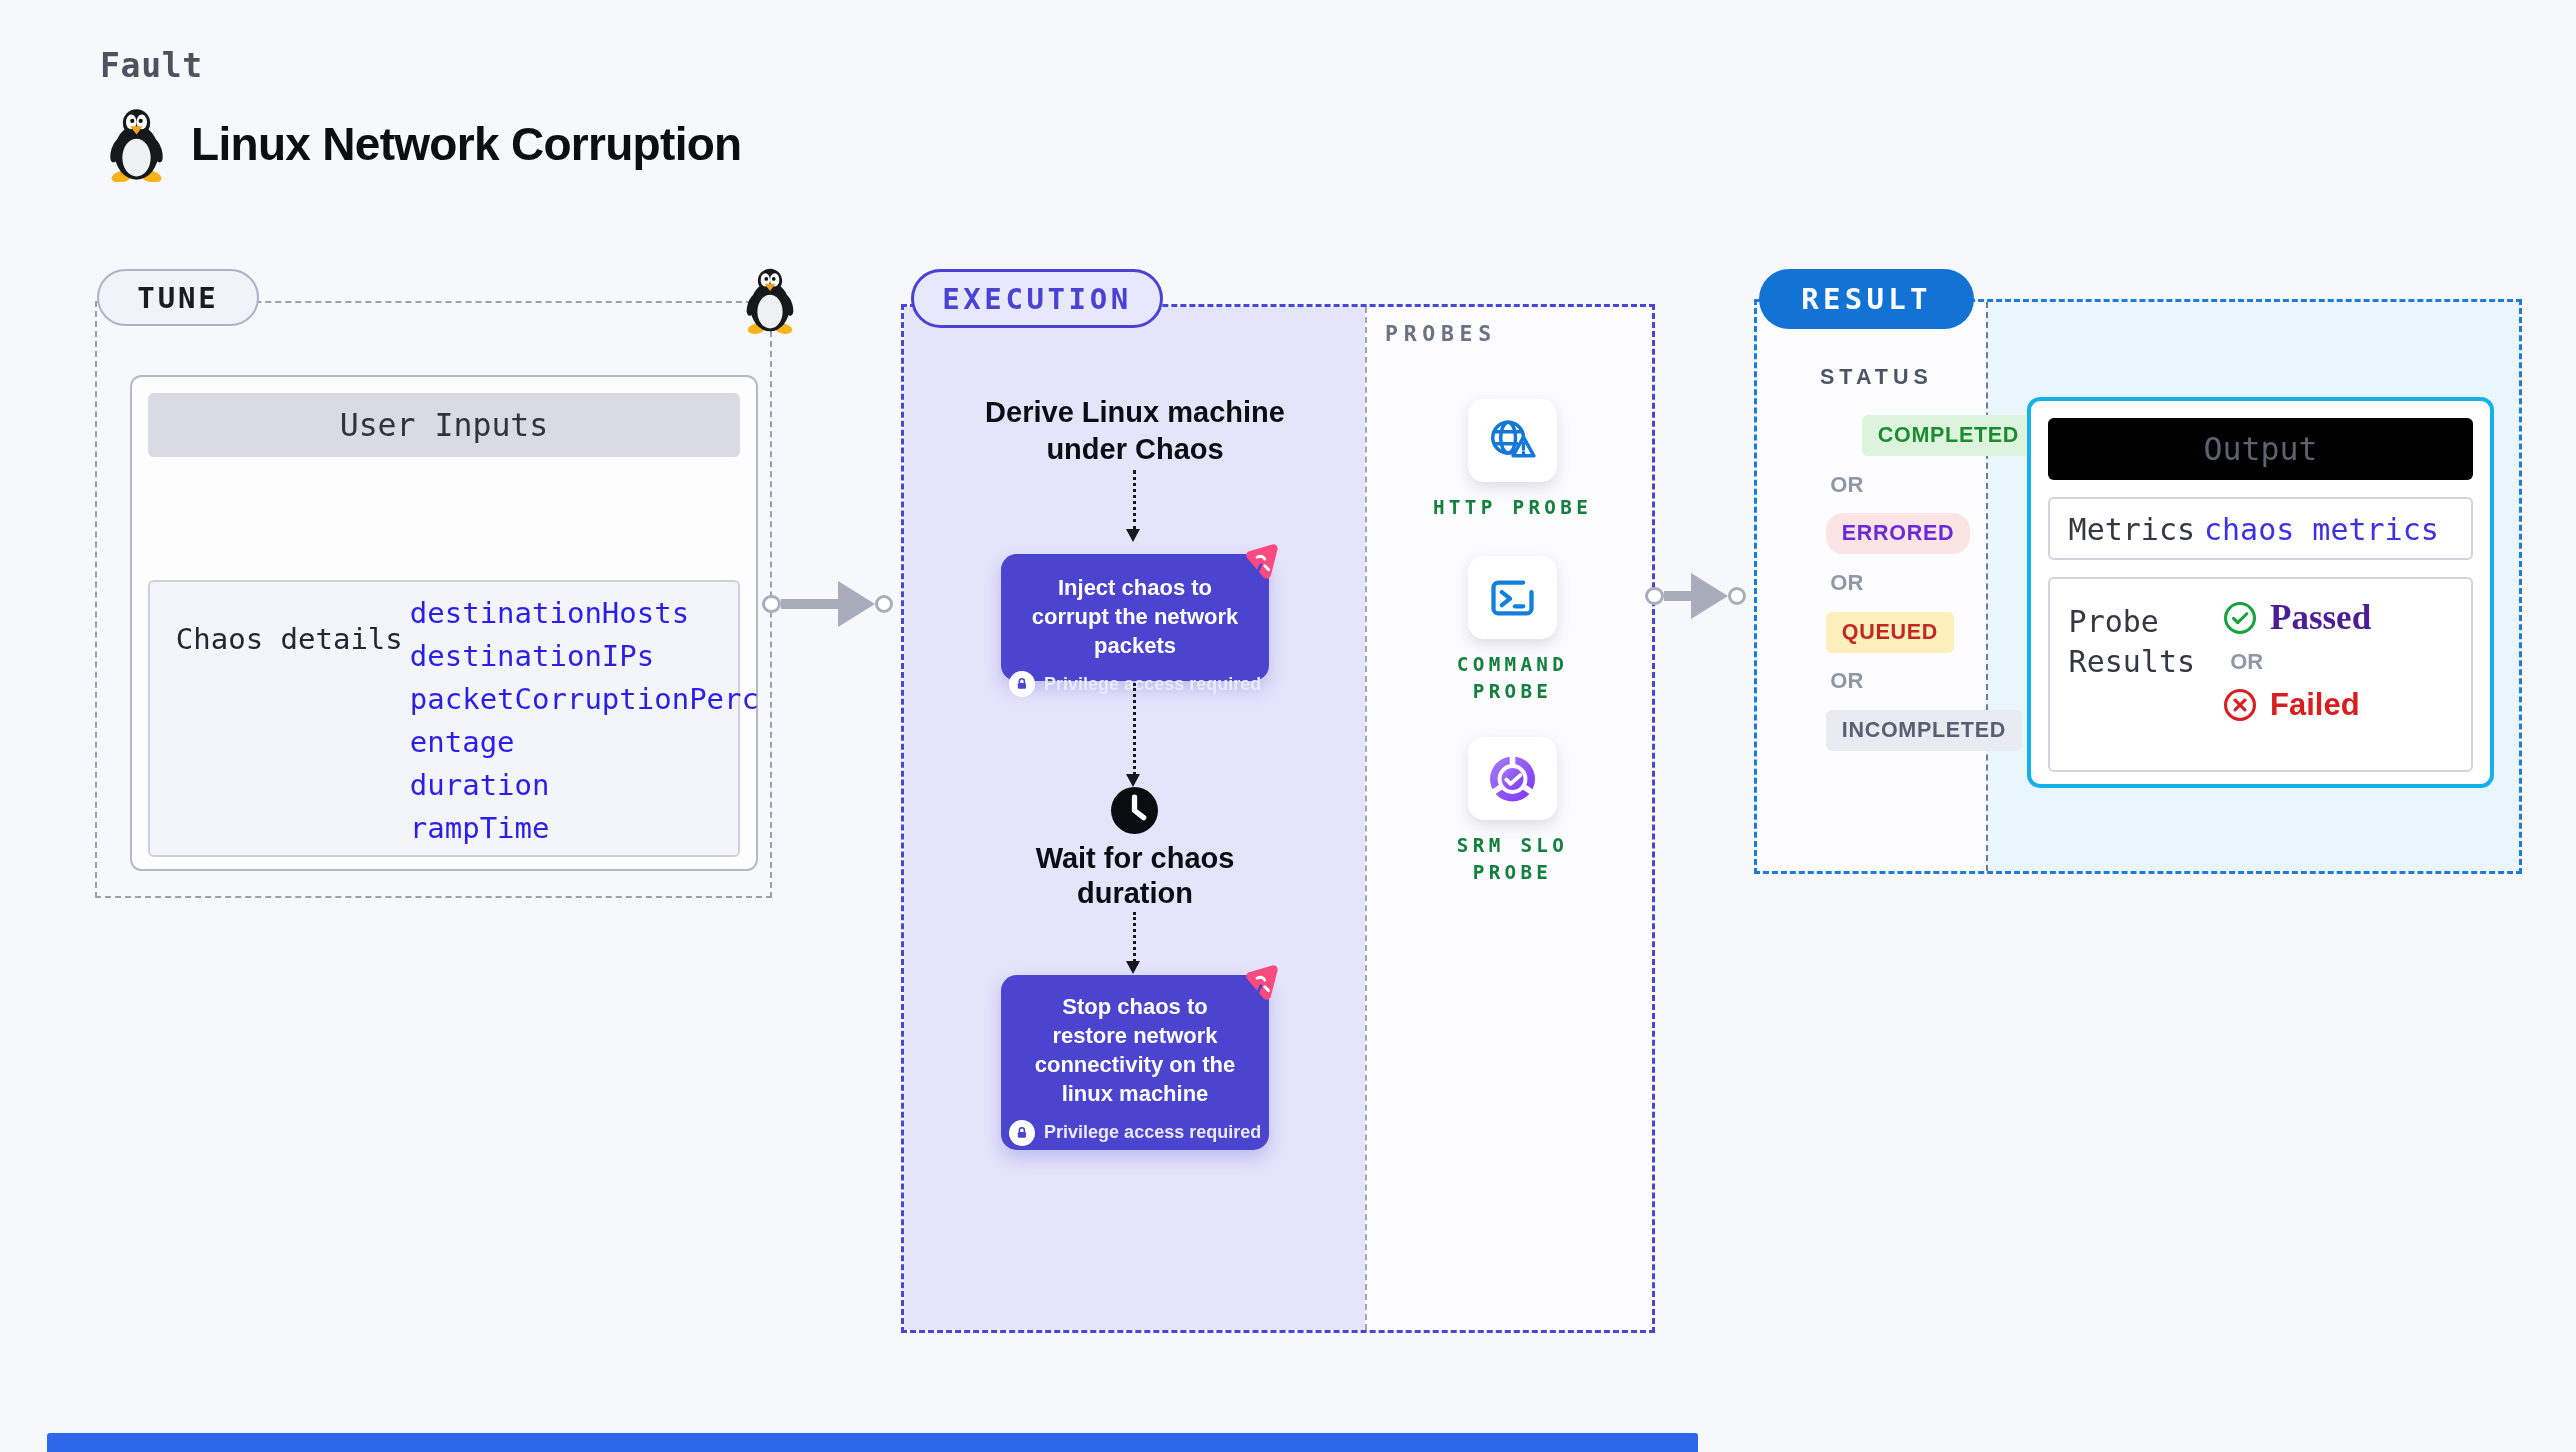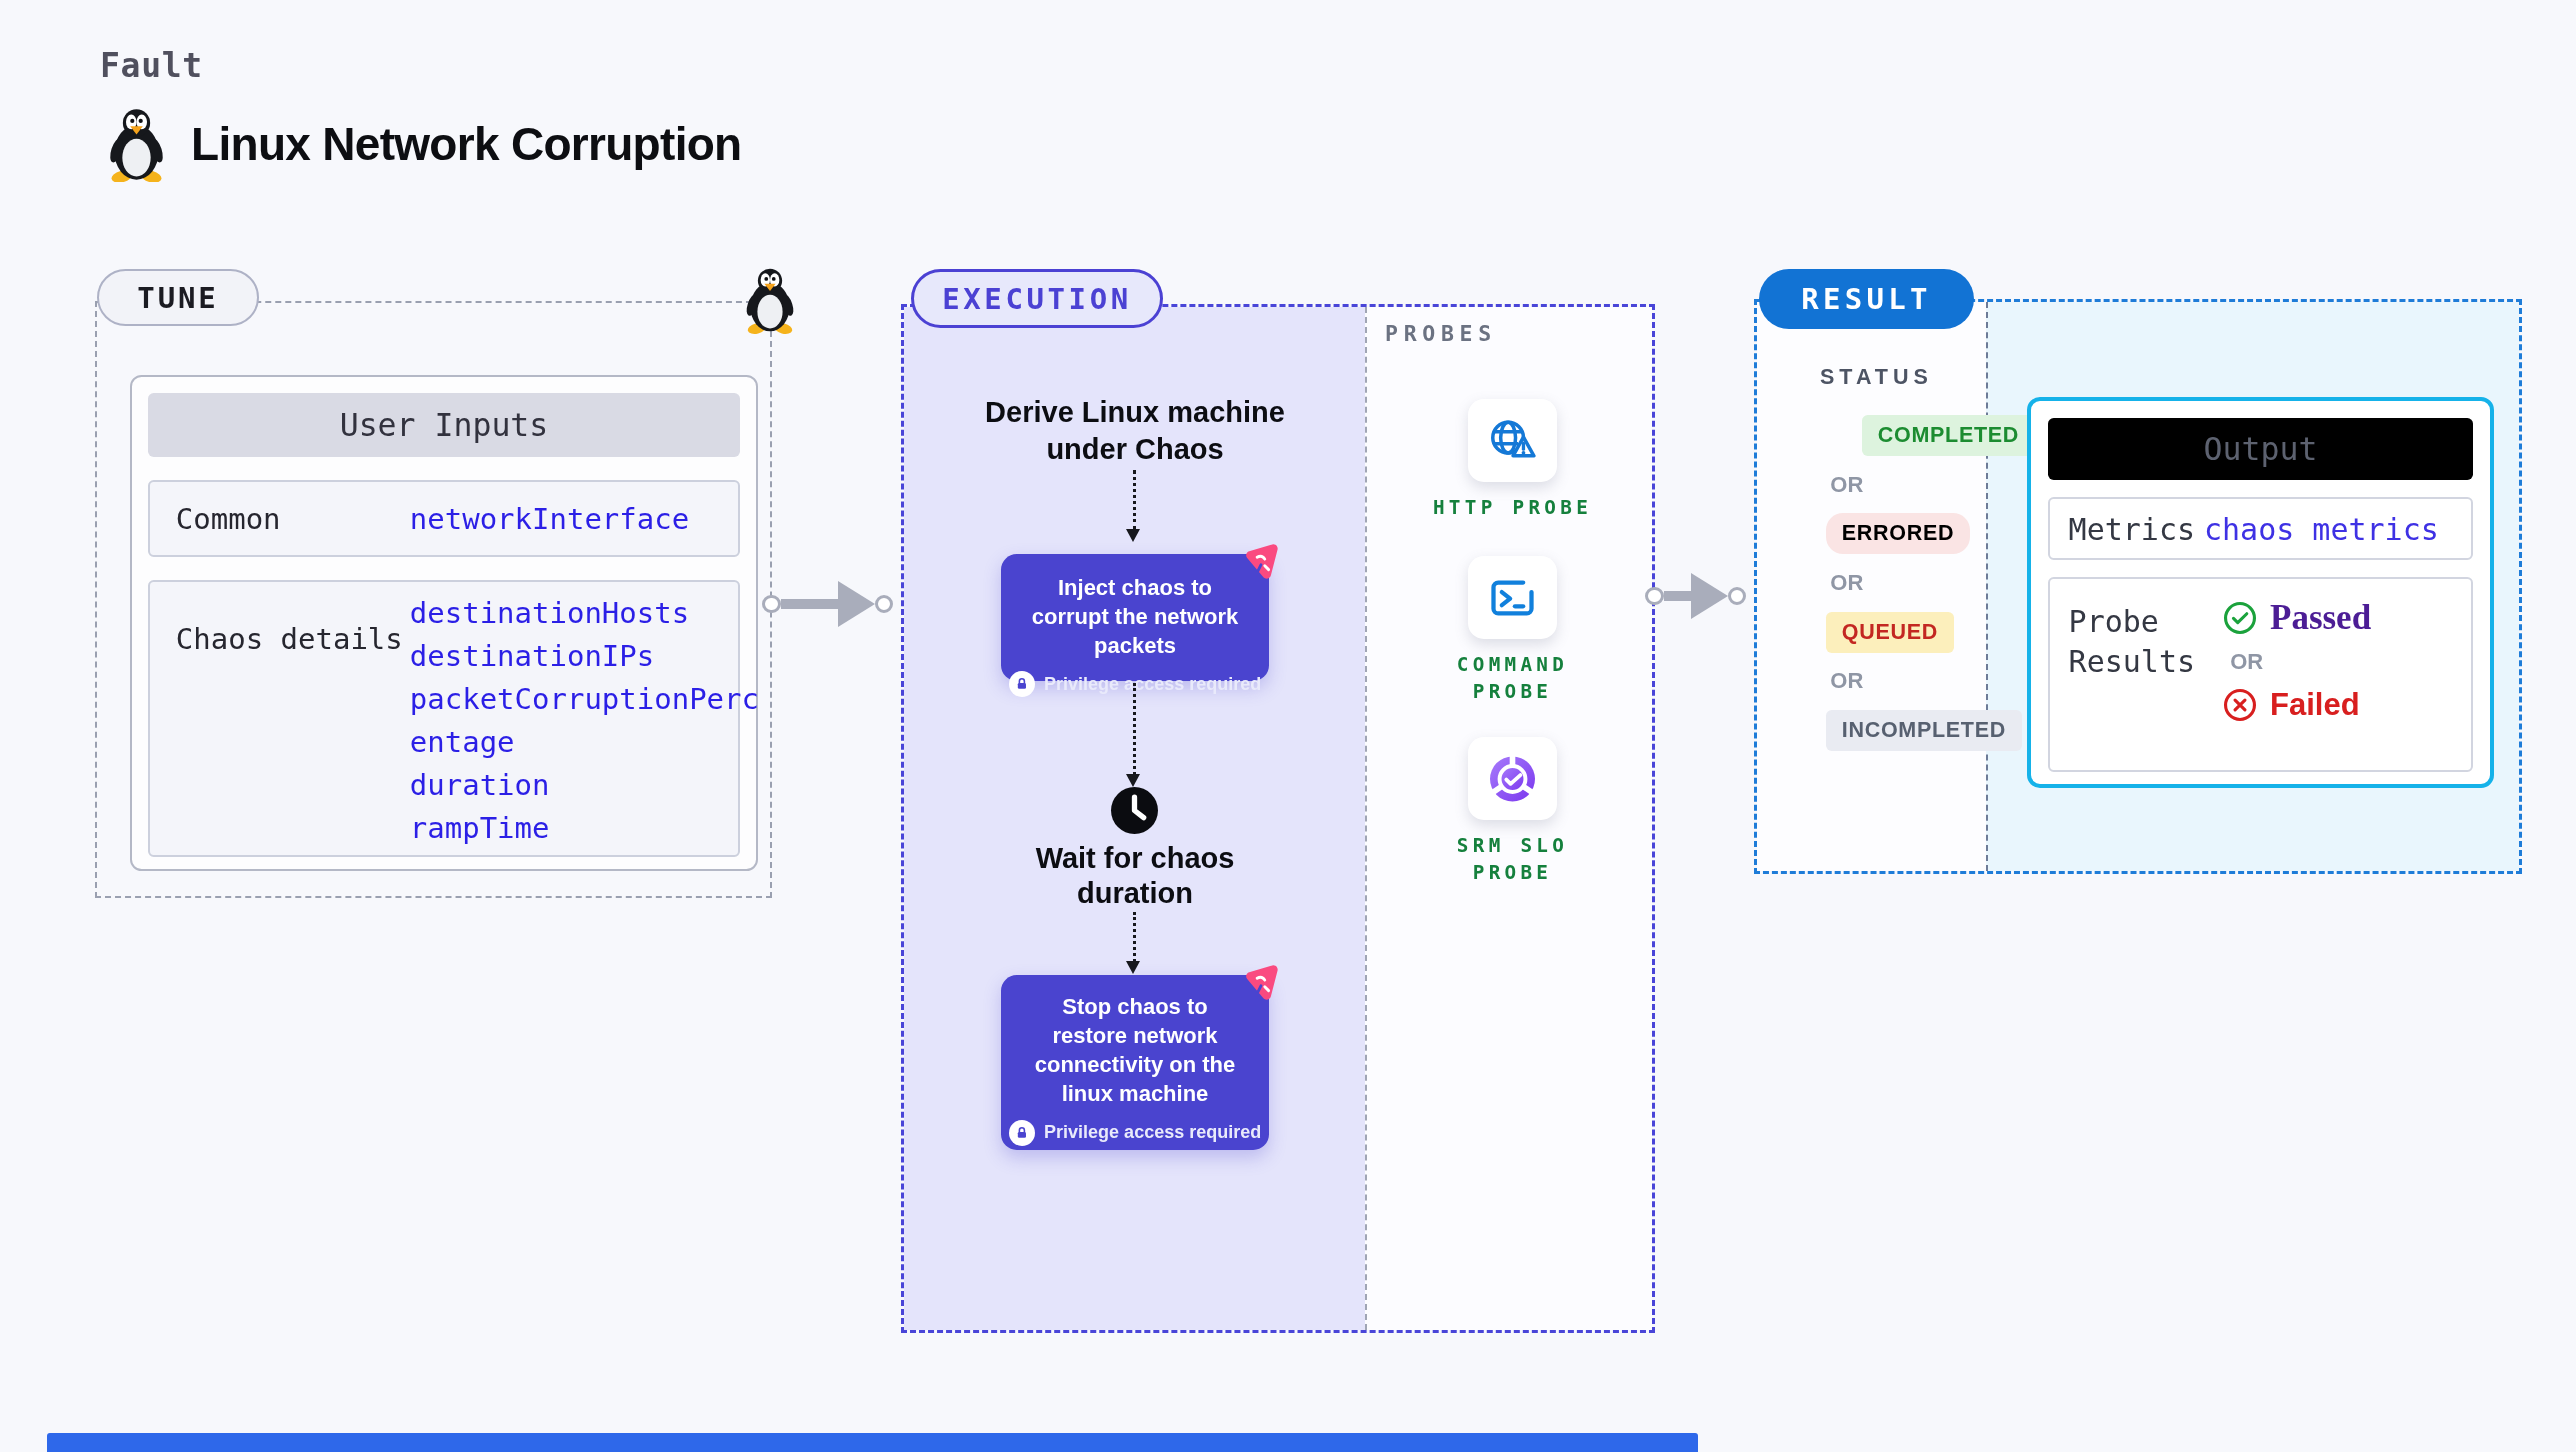--- a/index.html
+++ b/index.html
@@ -78,21 +78,21 @@
   .label-srm  { top:526px; }
 
   
   .result-box { position:absolute; left:1754px; top:299px; width:768px; height:575px; border:3.6px dashed #1e7cd8; z-index:1; }
   .status-bg { position:absolute; left:0; top:0; bottom:0; width:229px; background:#fdfdff; }
   .output-bg { position:absolute; left:229px; top:0; bottom:0; right:0; background:#e9f6fd; border-left:2.1px dashed #6d7b97; }
   .status-title { position:absolute; left:63px; top:63px; font-size:21.5px; font-weight:800; color:#4d5464; letter-spacing:5px; }
   .status-col { position:absolute; left:69px; top:113px; display:flex; flex-direction:column; align-items:flex-start; }
   .badge { font-size:21.5px; font-weight:800; letter-spacing:0.7px; padding:7.9px 15.8px; border-radius:5.7px; margin-bottom:15.8px; }
   .badge-completed { background:#ddf3de; color:#1c8c31;margin-left:36px; }
-  .badge-errored { background:#fae4e4; color:#000000;border-radius:17px; }
+  .badge-errored { background:#fae4e4; color:#6d28d9;border-radius:17px; }
   .badge-queued { background:#fcefbc; color:#c32722; }
   .badge-incompleted { background:#e9ebf2; color:#576070; }
   .or-label { font-size:22px; font-weight:600; color:#8f96a5; margin:0 0 15.8px 4.3px; }
 
   .output-card { position:absolute; left:270px; top:95px; width:467px; height:391px; background:#ffffff; border:4.3px solid #15b2e9; border-radius:13px; }
   .output-header { position:absolute; left:17px; right:17px; top:17px; height:62px; background:#000000; border-radius:5.7px; display:flex; align-items:center; justify-content:center; font-family:"DejaVu Sans Mono","Liberation Mono",monospace; font-size:31.5px; color:#5d6270; }
   .output-row { position:absolute; left:17px; right:17px; background:#ffffff; border:2.1px solid #d2d5e0; border-radius:5.7px; }
   .row-metrics { top:96px; height:63px; }
   .row-proberes { top:176px; height:195px; }
   .out-label { position:absolute; left:18.6px; font-family:"DejaVu Sans Mono","Liberation Mono",monospace; font-size:30px; color:#343843; }
@@ -144,24 +144,20 @@
     <ellipse cx="30" cy="49" rx="13.5" ry="18" fill="#eef0f3"></ellipse>
     <ellipse cx="25" cy="15" rx="5" ry="7" fill="#ffffff"></ellipse>
     <ellipse cx="35" cy="15" rx="5" ry="7" fill="#ffffff"></ellipse>
     <circle cx="26" cy="14" r="2" fill="#101114"></circle>
     <circle cx="34" cy="14" r="2" fill="#101114"></circle>
     <polygon points="24,19 36,19 30,27" fill="#f5a31c"></polygon>
   </svg>
 
   <div class="inputs-card">
     <div class="inputs-header">User Inputs</div>
-    <div class="input-row row-common">
-      <div class="row-label">Common</div>
-      <div class="value-single">networkInterface</div>
-    </div>
     <div class="input-row row-chaos">
       <div class="row-label">Chaos details</div>
       <div class="param-col">
         <div class="param">destinationHosts</div>
         <div class="param">destinationIPs</div>
         <div class="param">packetCorruptionPercentage</div>
         <div class="param">duration</div>
         <div class="param">rampTime</div>
       </div>
     </div>

